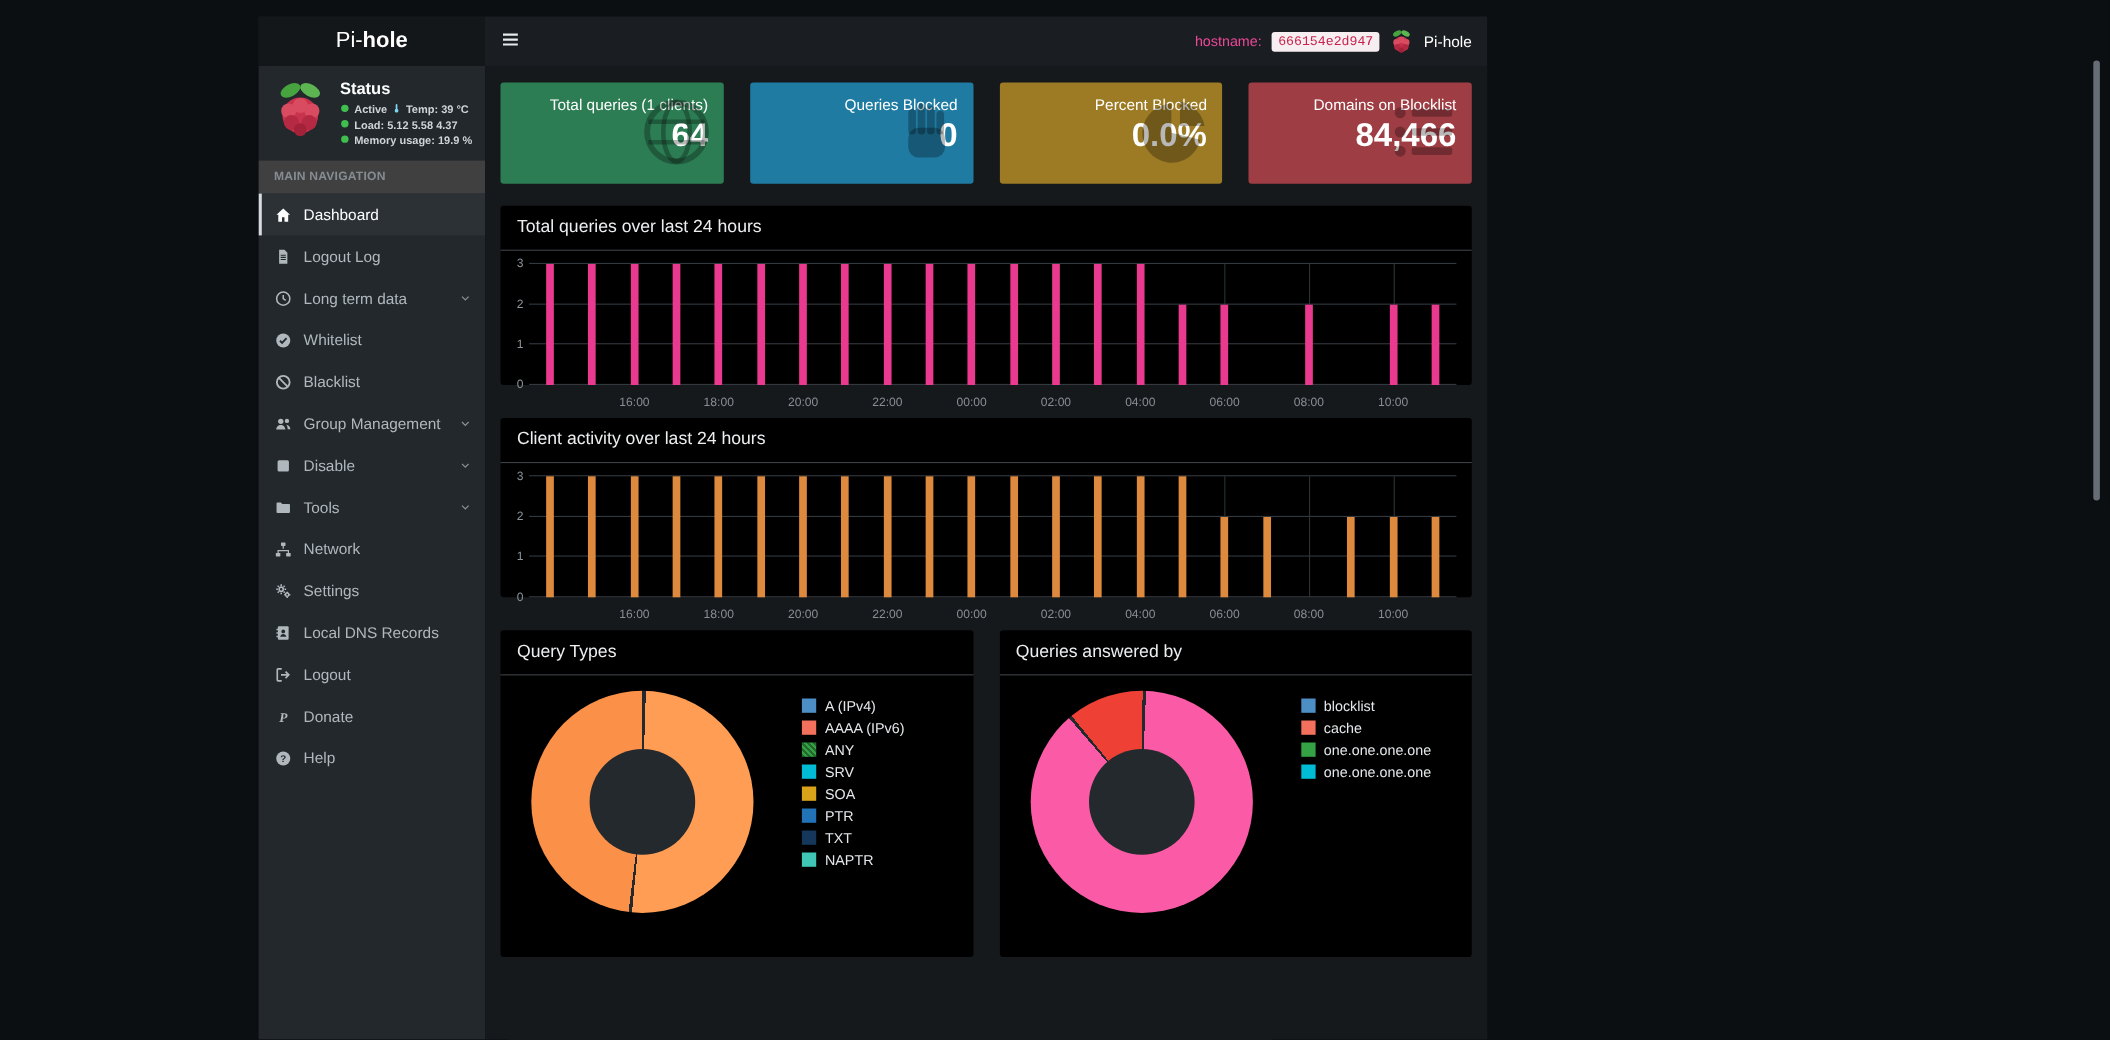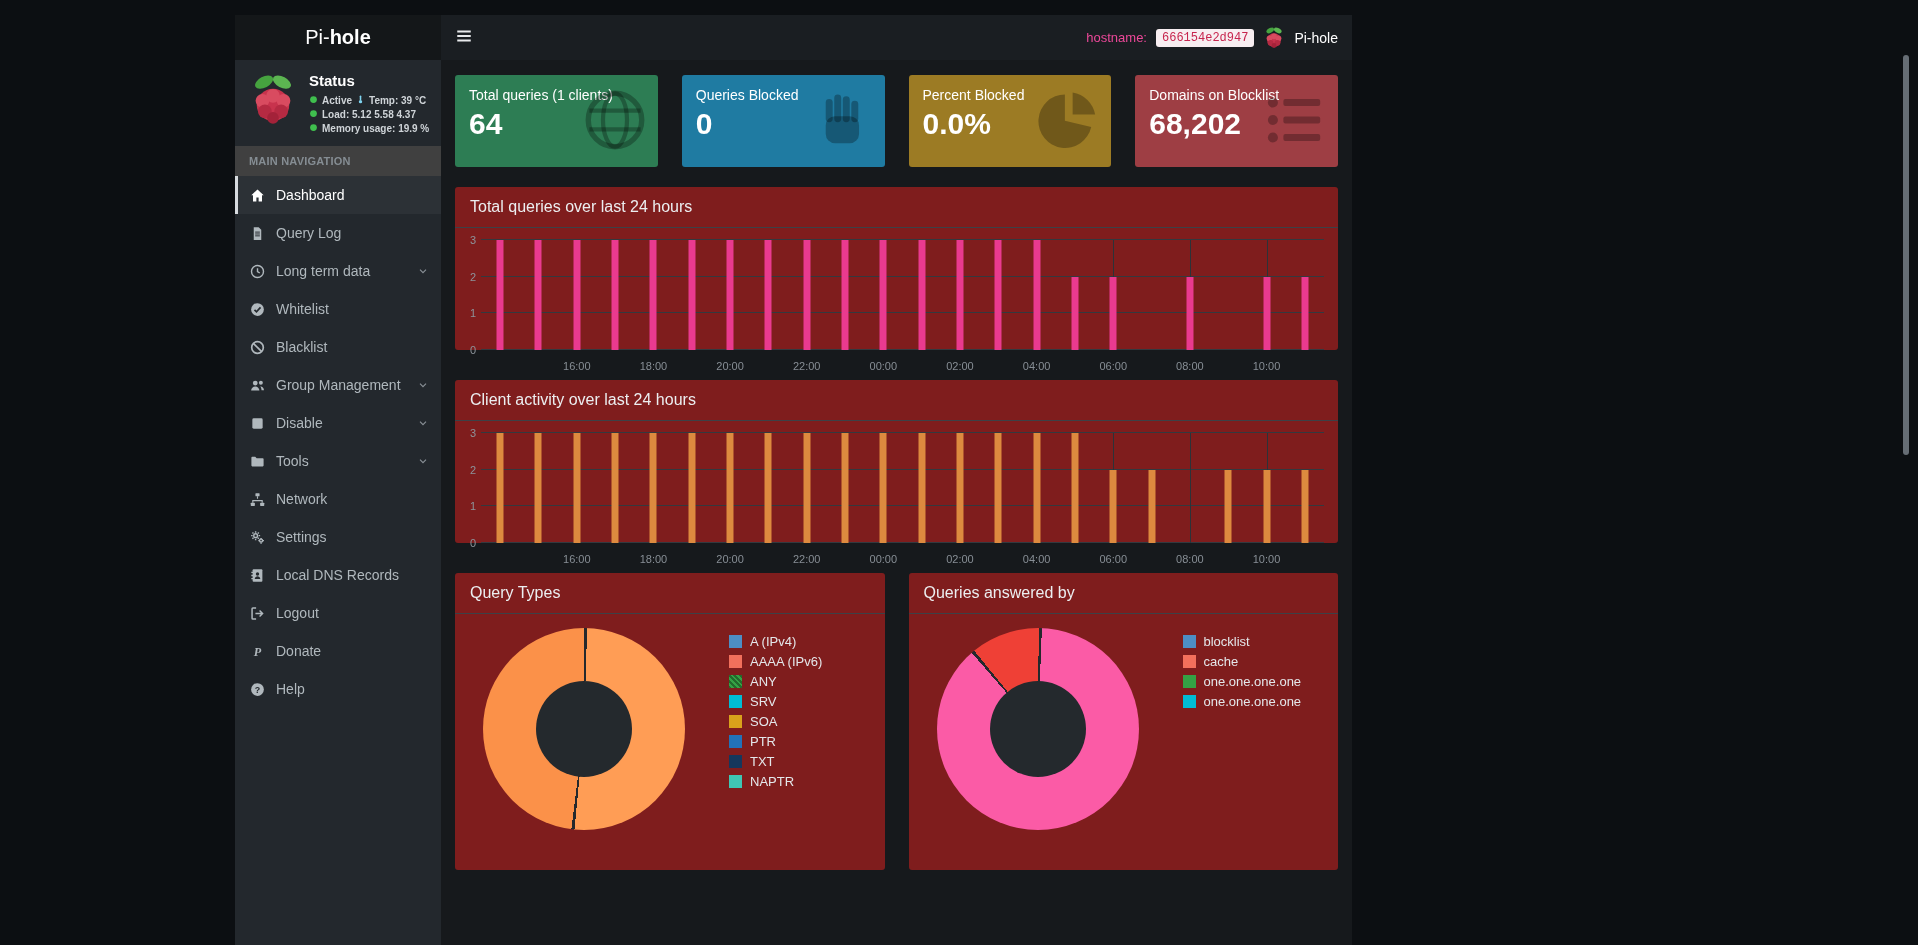--- a/index.html
+++ b/index.html
@@ -33,28 +33,28 @@
   #sidebar-menu { list-style:none; }
   .side-item { display:flex; align-items:center; gap:10px; padding:11px 12px 11px 11px; color:#b0b8bd; font-size:14px; cursor:pointer; border-left:3px solid transparent; }
   .side-item.active { background:#2c3136; color:#fff; border-left-color:#d7dbdf; }
   .side-item .icn { width:17px; display:flex; justify-content:center; }
   .side-item .icn svg { width:15px; height:15px; }
   .side-item .chev { margin-left:auto; width:12px; }
   .side-item .chev svg { width:12px; height:12px; color:#8a9197; }
 
   
   .content { position:absolute; left:206px; top:45px; right:0; bottom:0; background:#16191c; padding:15px 14px; overflow:hidden; }
-  .cards { display:grid; grid-template-columns:repeat(4, 1fr); gap:24px; margin-bottom:20px; }
+  .cards { display:grid; grid-template-columns:repeat(4, 1fr); gap:24px; margin-bottom:20px;text-align:right; }
   .card { position:relative; height:92px; border-radius:3px; padding:12px 14px; color:#fff; overflow:hidden; cursor:pointer; }
   .card-title { font-size:14px; }
   .card-value { font-size:30px; font-weight:bold; margin-top:4px; }
   .card-icon { position:absolute; right:12px; top:14px; color:rgba(0,0,0,.28); }
   .card-icon svg { width:62px; height:62px; }
 
-  .panel { background:#7f1d1d; border-radius:3px; margin-bottom:20px; }
+  .panel { background:#000000; border-radius:3px; margin-bottom:20px; }
   .panel-header { padding:11px 15px; border-bottom:1px solid #3c4147; }
   .panel-title { color:#eceef0; font-size:16px; }
 
   
   .chart { display:flex; margin:12px 14px 30px 8px; height:110px; }
   .ylabels { position:relative; width:18px; flex-shrink:0; }
   .ytick { position:absolute; right:5px; transform:translateY(50%); font-size:11px; color:#8d949b; }
   .plot { position:relative; flex:1; }
   .grid { position:absolute; left:0; right:0; height:1px; background:#33393f; }
   .vgrid { position:absolute; top:0; bottom:0; width:1px; background:#2c3238; }
@@ -168,21 +168,21 @@
             </span>
             <span>Dashboard</span>
           </li>
           <li class="side-item">
             <span class="icn">
               <svg viewBox="0 0 16 16">
                 <path fill="currentColor" d="M4 1.2h5.2L12 4v10.8H4z"></path>
                 <path d="M5.5 6.5h5M5.5 8.5h5M5.5 10.5h5" stroke="#23282d" stroke-width="1" fill="none"></path>
               </svg>
             </span>
-            <span>Query Log</span>
+            <span>Logout Log</span>
           </li>
           <li class="side-item">
             <span class="icn">
               <svg viewBox="0 0 16 16">
                 <circle cx="8" cy="8" r="6.4" fill="none" stroke="currentColor" stroke-width="1.5"></circle>
                 <path d="M8 4.4V8l2.4 1.6" stroke="currentColor" stroke-width="1.5" fill="none"></path>
               </svg>
             </span>
             <span>Long term data</span>
             <span class="icn chev">
@@ -351,21 +351,21 @@
             <div class="card-value">0.0%</div>
             <span class="icn card-icon"><svg viewBox="0 0 16 16">
                 <g fill="currentColor">
                   <path d="M7.2 8.2V1.4a6.9 6.9 0 1 0 6.8 8.4z"></path>
                   <path d="M9.2 6.6V.9a7 7 0 0 1 5.8 5.7z"></path>
                 </g>
               </svg></span>
           </div>
           <div class="card" style="background: rgb(158, 62, 68);">
             <div class="card-title">Domains on Blocklist</div>
-            <div class="card-value">68,202</div>
+            <div class="card-value">84,466</div>
             <span class="icn card-icon"><svg viewBox="0 0 16 16">
                 <g fill="currentColor">
                   <circle cx="2.3" cy="3.5" r="1.3"></circle>
                   <rect x="5" y="2.6" width="9.5" height="1.8" rx=".5"></rect>
                   <circle cx="2.3" cy="8" r="1.3"></circle>
                   <rect x="5" y="7.1" width="9.5" height="1.8" rx=".5"></rect>
                   <circle cx="2.3" cy="12.5" r="1.3"></circle>
                   <rect x="5" y="11.6" width="9.5" height="1.8" rx=".5"></rect>
                 </g>
               </svg></span>

